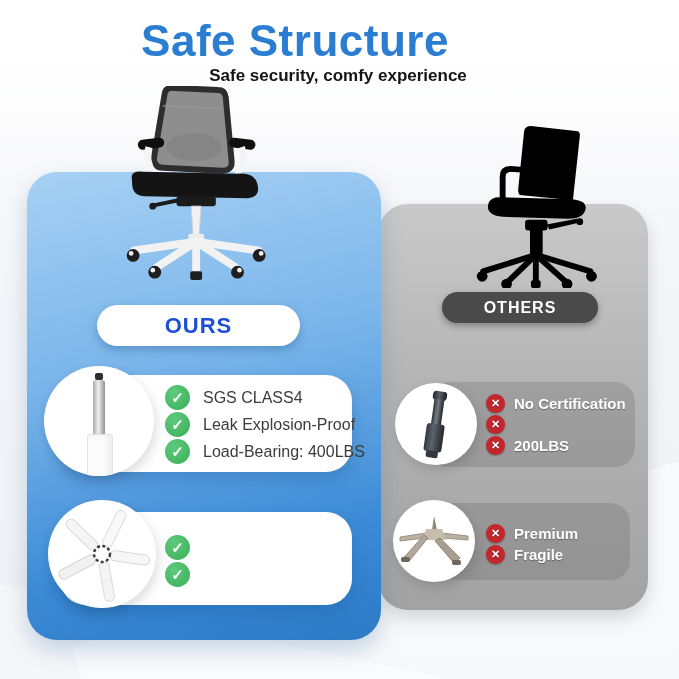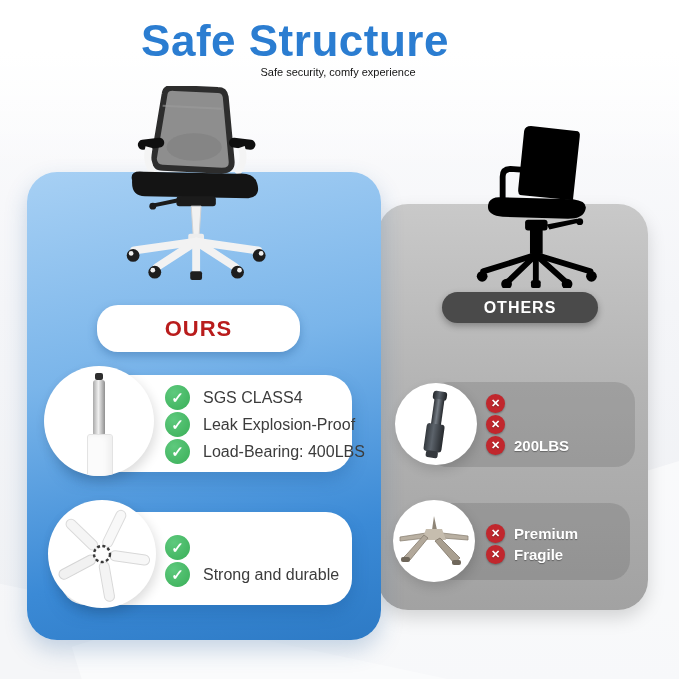--- a/index.html
+++ b/index.html
@@ -8,34 +8,34 @@
          background:linear-gradient(180deg,#fdfdfe 0%,#f4f5f8 45%,#eef0f3 100%);}
   .bg-top{position:absolute;top:0;left:0;right:0;height:170px;
           background:linear-gradient(180deg,#ffffff 30%,rgba(255,255,255,0));}
   .deco{position:absolute;background:rgba(255,255,255,.55);}
   .deco1{width:760px;height:300px;right:-180px;bottom:-150px;transform:rotate(-17deg);}
   .deco2{width:520px;height:240px;left:-60px;bottom:-190px;transform:rotate(12deg);background:rgba(255,255,255,.4);}
 
   .title{position:absolute;top:16px;left:0;width:572px;text-align:center;
          font-size:44px;font-weight:bold;color:#2b7dd1;letter-spacing:.5px;margin-left:9px;}
   .subtitle{position:absolute;top:66px;left:0;width:676px;text-align:center;
-         font-size:11px;font-weight:normal;color:#141414;}
+         font-size:17px;font-weight:bold;color:#141414;}
 
   .panel-blue{position:absolute;left:27px;top:172px;width:354px;height:468px;border-radius:30px;
          background:linear-gradient(168deg,#a7d0f4 0%,#7ab5ea 40%,#3b8ad6 78%,#2d7ac5 100%);
          box-shadow:0 10px 22px rgba(45,100,160,.25);z-index:2;}
   .panel-gray{position:absolute;left:378px;top:204px;width:270px;height:406px;border-radius:30px;
          background:linear-gradient(180deg,#c9c9c9 0%,#b4b4b4 45%,#a2a2a2 100%);
          box-shadow:0 8px 18px rgba(0,0,0,.15);z-index:1;}
 
   .chair{position:absolute;z-index:3;}
 
   .pill{position:absolute;z-index:4;display:flex;align-items:center;justify-content:center;}
-  .pill-ours{left:97px;top:305px;width:203px;height:47px;border-radius:21px;background:#ffffff;
-         box-shadow:0 4px 10px rgba(25,80,140,.35);color:#b91c1c;font-size:22px;font-weight:bold;letter-spacing:1px;}
+  .pill-ours{left:97px;top:305px;width:203px;height:41px;border-radius:21px;background:#ffffff;
+         box-shadow:0 4px 10px rgba(25,80,140,.35);color:#1d4ed8;font-size:22px;font-weight:bold;letter-spacing:1px;}
   .pill-others{left:442px;top:292px;width:156px;height:31px;border-radius:16px;background:#4a4a4a;
          box-shadow:0 3px 7px rgba(0,0,0,.3);color:#ffffff;font-size:16px;font-weight:bold;letter-spacing:1px;}
 
   .card{position:absolute;z-index:4;border-radius:26px;}
   .card-w{background:#ffffff;box-shadow:0 8px 16px rgba(25,85,150,.28);}
   .card-g{background:rgba(86,86,86,.22);border-radius:20px;}
   .card1{left:60px;top:375px;width:292px;height:97px;}
   .card2{left:60px;top:512px;width:292px;height:93px;}
   .rcard1{left:428px;top:382px;width:207px;height:85px;}
   .rcard2{left:428px;top:503px;width:202px;height:77px;}
@@ -226,27 +226,27 @@
       <span>Load-Bearing: 400LBS</span>
       </li>
   </ul>
 
   <ul class="items items-ours items2">
     <li>
       <span class="ck">✓</span>
       </li>
     <li>
       <span class="ck">✓</span>
-      <span>Strong and durable</span>
       </li>
   </ul>
 
   <ul class="items items-others ritems1">
     <li>
       <span class="cx">✕</span>
+      <span>No Certification</span>
       </li>
     <li>
       <span class="cx">✕</span>
       </li>
     <li>
       <span class="cx">✕</span>
       <span>200LBS</span>
       </li>
   </ul>
 

